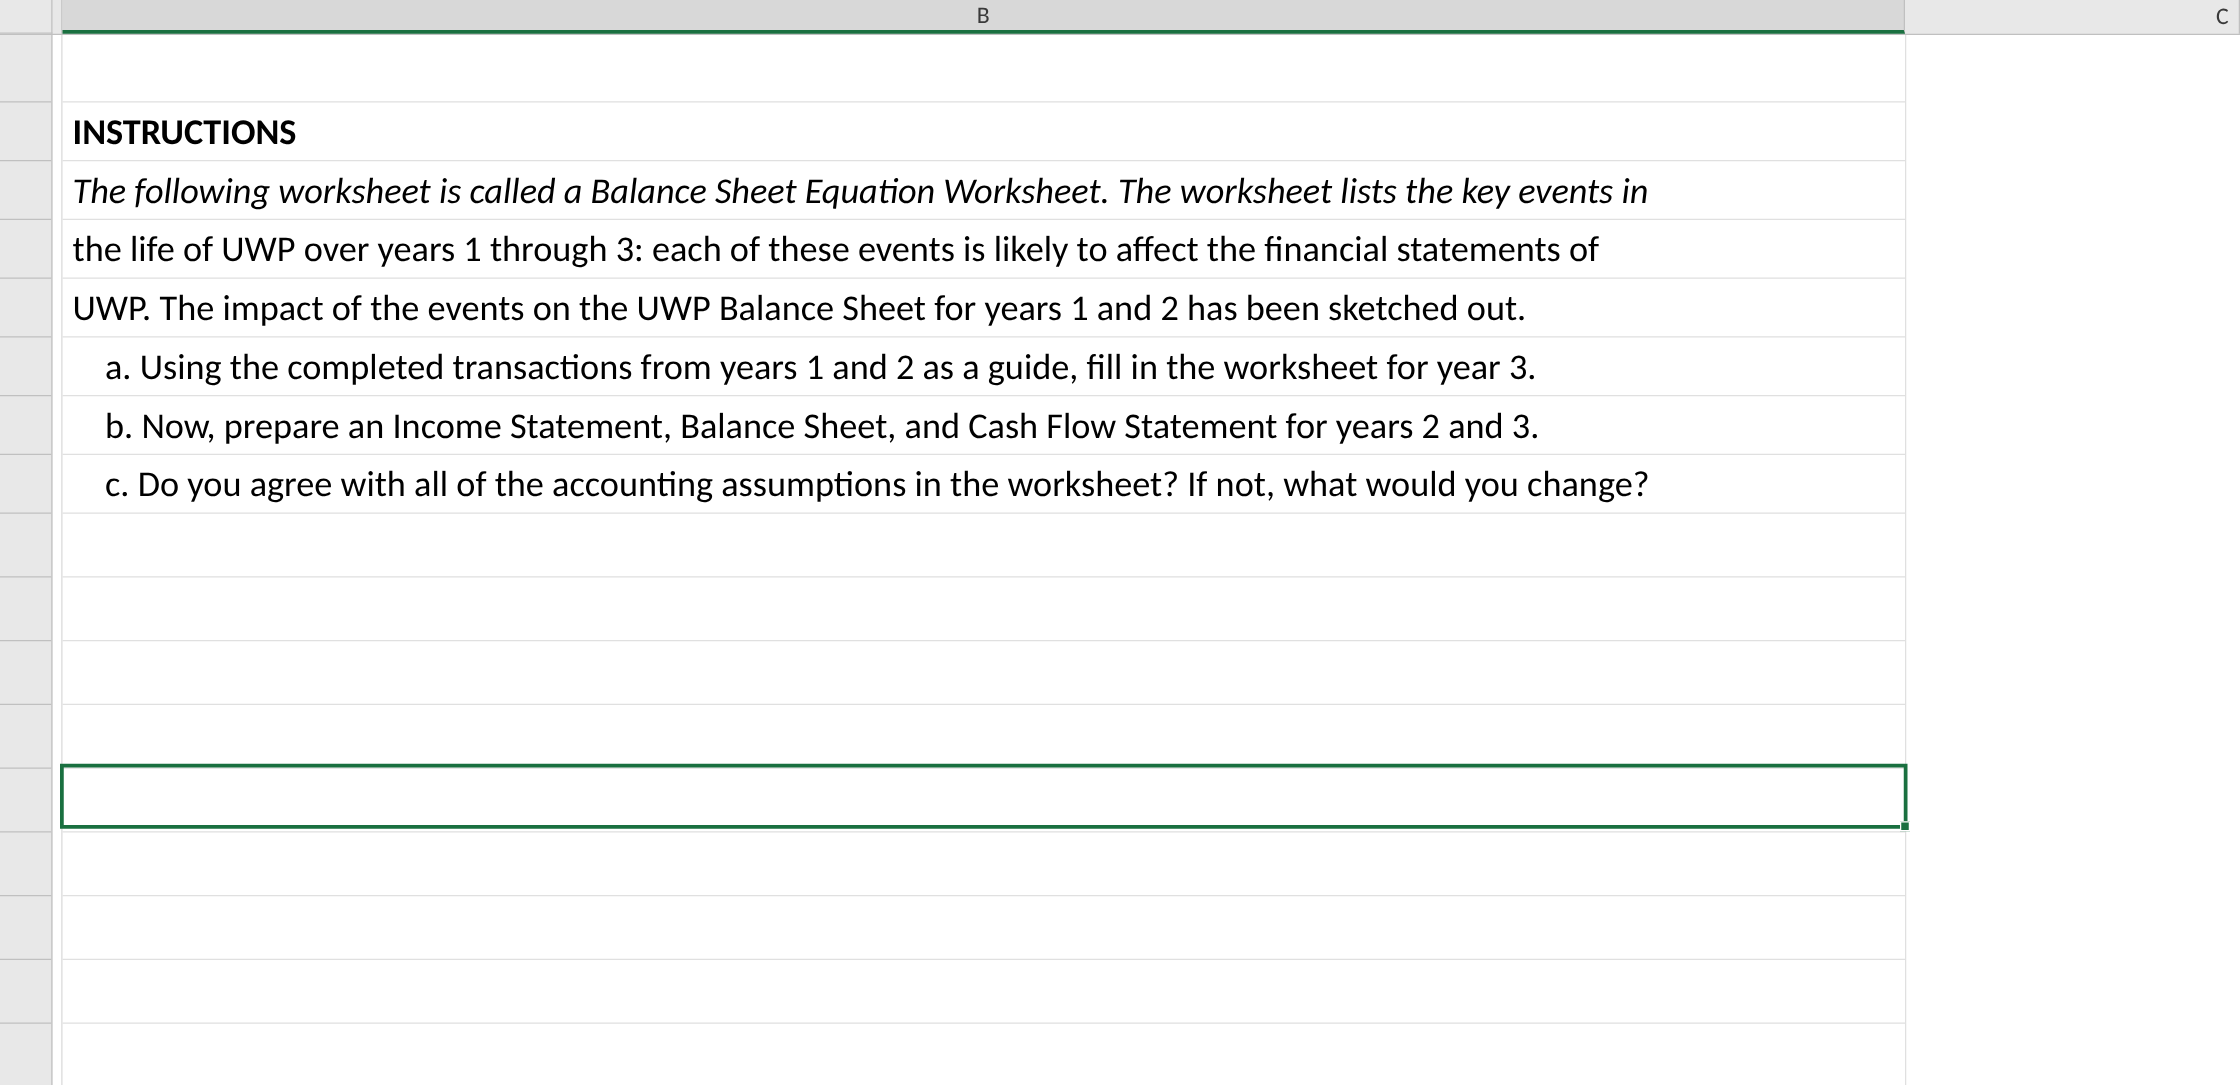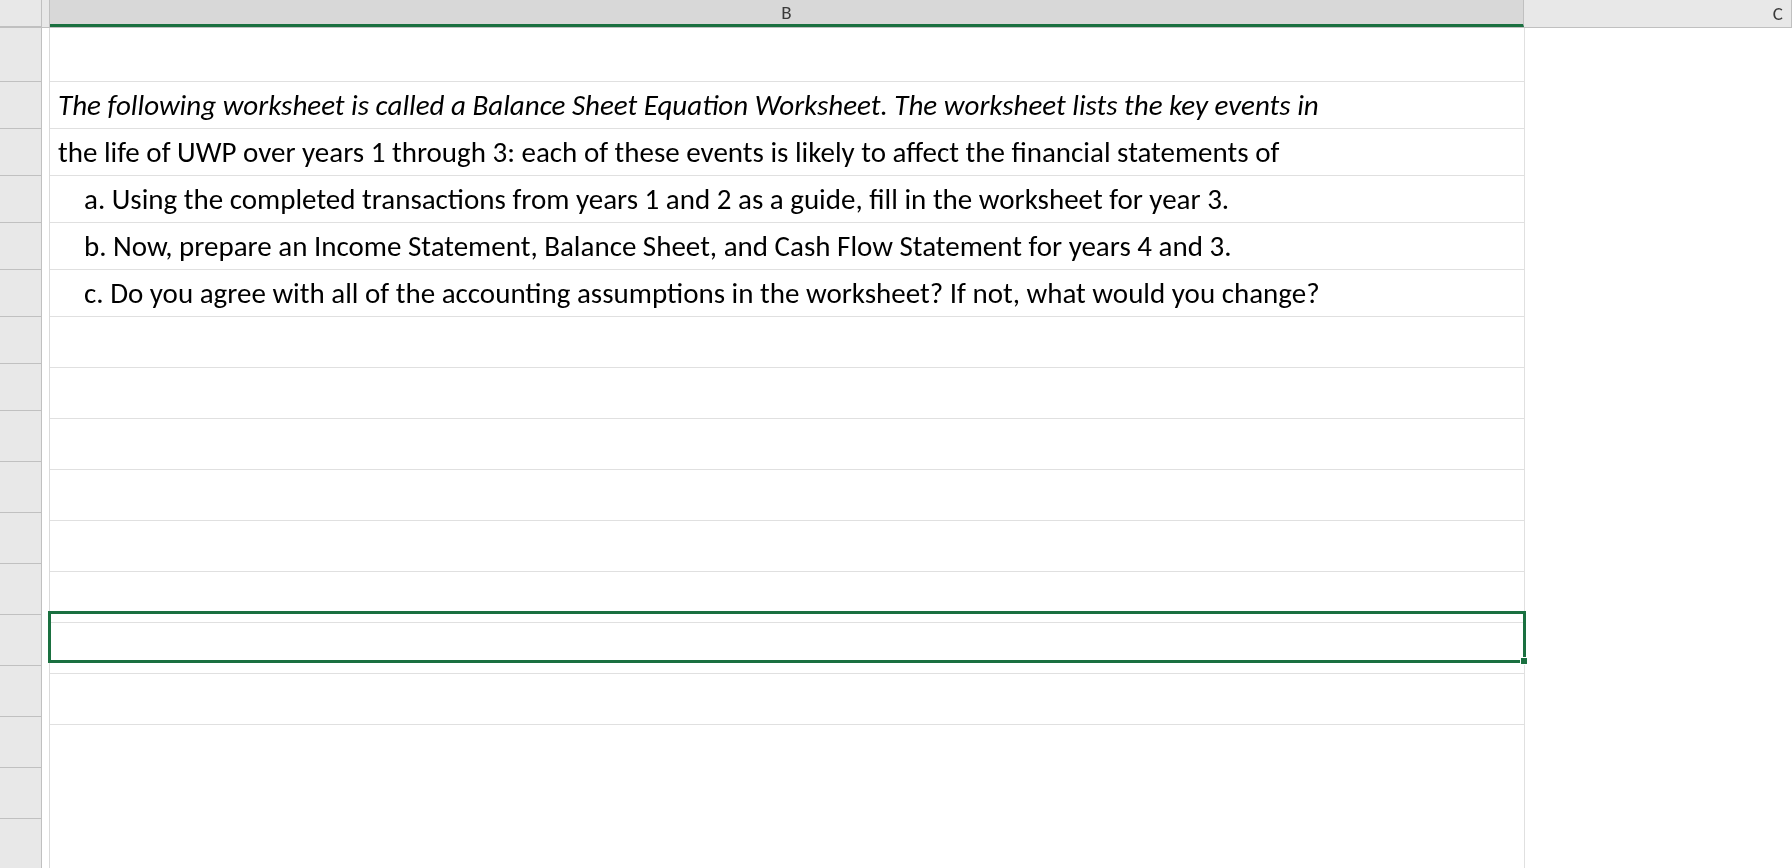--- a/index.html
+++ b/index.html
@@ -200,24 +200,26 @@
       <div class="row-header rh-15"></div>
       <div class="row-header rh-16"></div>
     </div>
 
     <div class="cells-area">
       <div class="col-a-strip"></div>
       <div class="col-c-line"></div>
 
       <div class="col-b-strip">
         <div class="cell-row rh-1"></div>
+        <div class="cell-row rh-2 bold">INSTRUCTIONS</div>
         <div class="cell-row rh-3">The following worksheet is called a Balance Sheet Equation Worksheet. The worksheet lists the key events in</div>
         <div class="cell-row rh-4">the life of UWP over years 1 through 3: each of these events is likely to affect the financial statements of</div>
+        <div class="cell-row rh-5">UWP. The impact of the events on the UWP Balance Sheet for years 1 and 2 has been sketched out.</div>
         <div class="cell-row rh-6 indented">a. Using the completed transactions from years 1 and 2 as a guide, fill in the worksheet for year 3.</div>
-        <div class="cell-row rh-7 indented">b. Now, prepare an Income Statement, Balance Sheet, and Cash Flow Statement for years 4 and 3.</div>
+        <div class="cell-row rh-7 indented">b. Now, prepare an Income Statement, Balance Sheet, and Cash Flow Statement for years 2 and 3.</div>
         <div class="cell-row rh-8 indented">c. Do you agree with all of the accounting assumptions in the worksheet? If not, what would you change?</div>
         <div class="cell-row rh-9"></div>
         <div class="cell-row rh-10"></div>
         <div class="cell-row rh-11"></div>
         <div class="cell-row rh-12"></div>
         <div class="cell-row rh-13"></div>
         <div class="cell-row rh-14"></div>
         <div class="cell-row rh-15"></div>
         <div class="cell-row rh-16"></div>
       </div>

